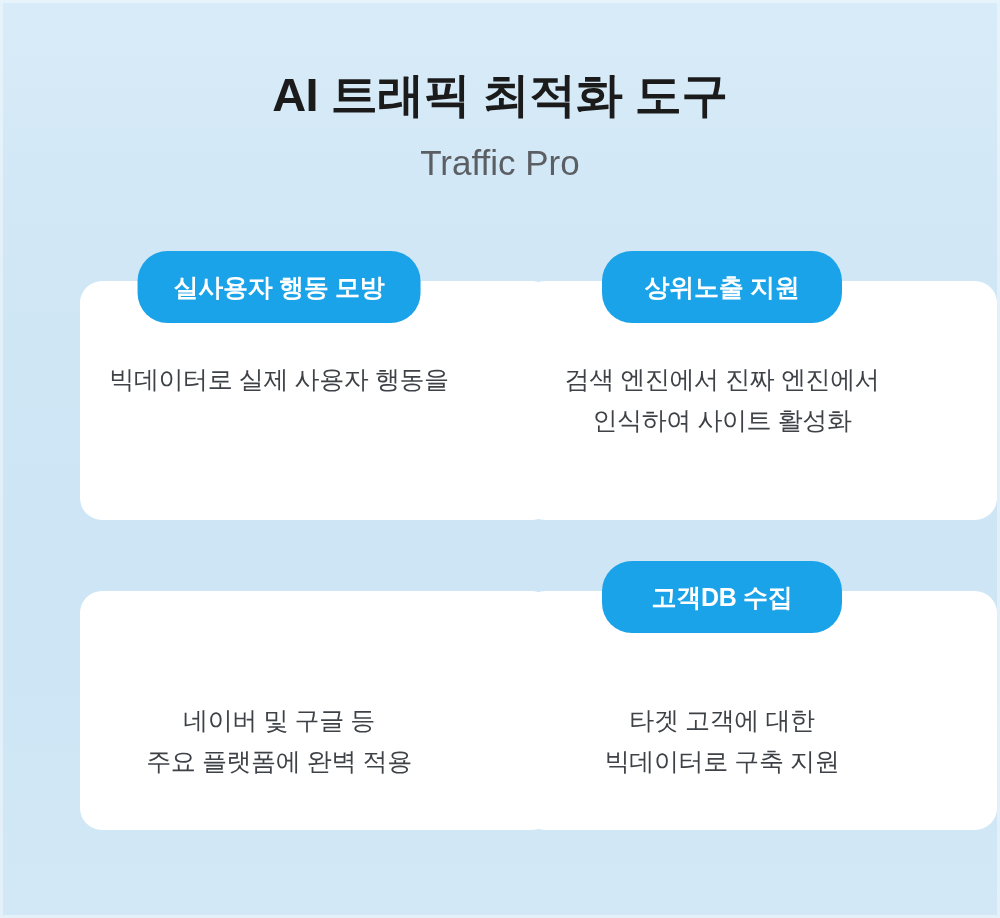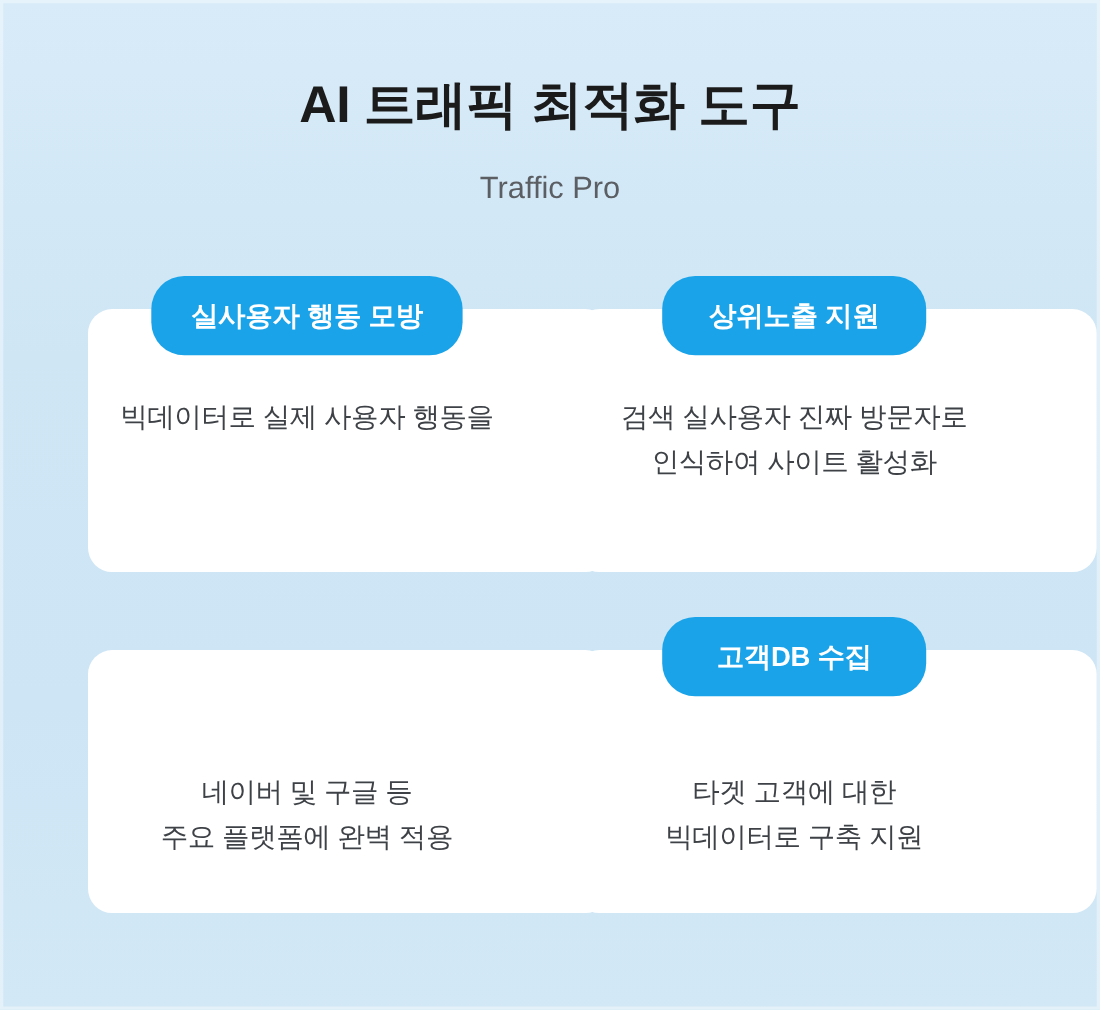--- a/index.html
+++ b/index.html
@@ -44,23 +44,23 @@
   .main-title {
     margin: 0;
     padding-top: 68px;
     font-size: 47px;
     font-weight: 700;
     letter-spacing: -0.5px;
     color: #1b1b1b;
     line-height: 1.15;
   }
   .sub-title {
-    margin: 16px;
+    margin: 4px;
     padding-top: 16px;
-    font-size: 28px;
+    font-size: 35px;
     font-weight: 400;
     color: #5b5f63;
     line-height: 1.2;
   }
 
   
   .cards {
     position: absolute;
     top: 251px;
     left: 80px;
@@ -153,21 +153,21 @@
         </div>
       </div>
       <div class="card-badge">
         <span class="card-badge-label">실사용자 행동 모방</span>
       </div>
     </div>
 
     <div class="card c1">
       <div class="card-panel">
         <div class="card-body">
-          <div class="card-line">검색 실사용자 진짜 방문자로</div>
+          <div class="card-line">검색 엔진에서 진짜 엔진에서</div>
           <div class="card-line">인식하여 사이트 활성화</div>
         </div>
       </div>
       <div class="card-badge">
         <span class="card-badge-label">상위노출 지원</span>
       </div>
     </div>
 
     <div class="card c2">
       <div class="card-panel">

